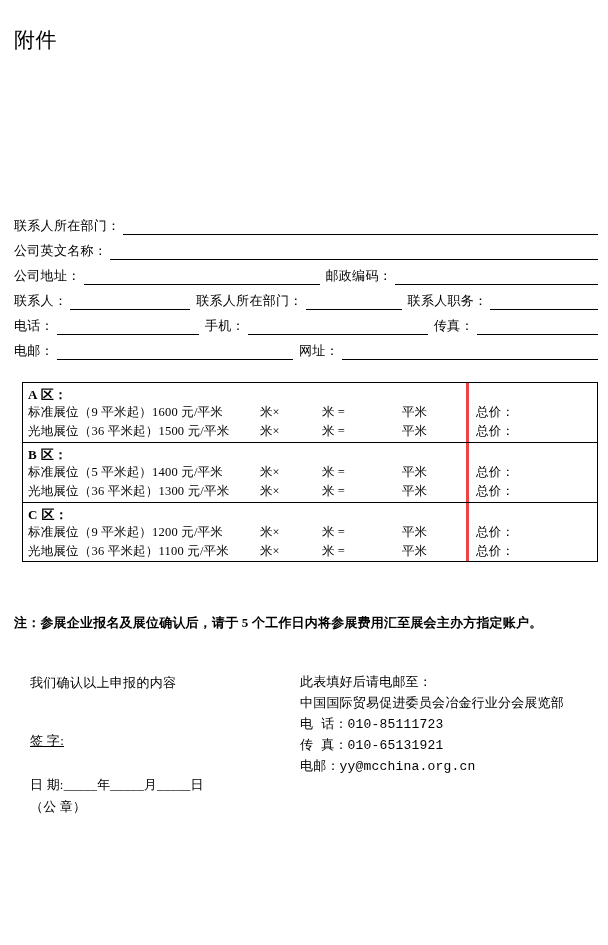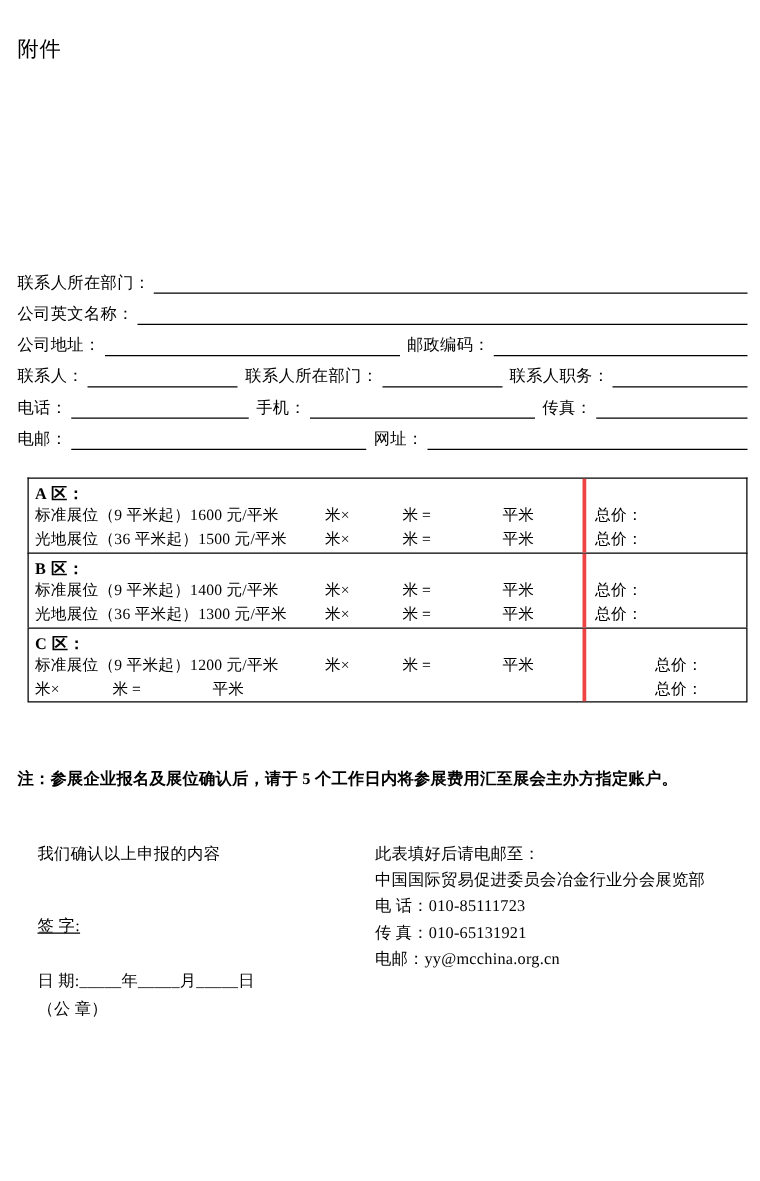--- a/index.html
+++ b/index.html
@@ -20,21 +20,21 @@
     width: 608px;
     height: 945px;
     background: #ffffff;
   }
 
   
   .attach-label {
     position: absolute;
     left: 14px;
     top: 30px;
-    font-size: 17px;
+    font-size: 21px;
     line-height: 20px;
     letter-spacing: 0.5px;
   }
 
   
   .title-block {
     position: absolute;
     left: 0;
     top: 86px;
     width: 608px;
@@ -99,21 +99,21 @@
     font-size: 12.5px;
   }
   .zone-block {
     border: 1px solid #000000;
     border-bottom: none;
     display: flex;
     width: 576px;
     box-sizing: border-box;
     height: 60px;
   }
-  .zone-block.last { border-bottom: 1px solid #000000; gap: 48px; }
+  .zone-block.last { border-bottom: 1px solid #000000; }
   .zone-left {
     flex: 0 0 446px;
     box-sizing: border-box;
     border-right: 3px solid #ef4444;
     padding: 3px 0 0 5px;
   }
   .zone-right {
     flex: 1 1 auto;
     box-sizing: border-box;
     padding: 3px 0 0 7px;
@@ -177,21 +177,21 @@
   .seal-line { letter-spacing: 0.2px; }
 
   .contact-col {
     position: absolute;
     left: 300px;
     top: 672px;
     width: 300px;
     font-size: 13px;
     line-height: 21px;
   }
-  .contact-col div { letter-spacing: 0.2px; white-space: nowrap; }
+  .contact-col div { letter-spacing: 0.2px; white-space: nowrap; font-family: Liberation Mono, monospace; }
 </style>
 </head>
 <body>
 
 <div class="page">
 
   <div class="attach-label">附件</div>
 
 
   <div class="form-area" id="form-area">
@@ -253,21 +253,21 @@
         <div class="zone-right">
           <div class="total-spacer"></div>
           <div class="total-row">总价：</div>
           <div class="total-row">总价：</div>
         </div>
       </div>
       <div class="zone-block">
         <div class="zone-left">
           <div class="zone-head">B 区：</div>
           <div class="booth-row">
-            <span class="booth-desc">标准展位（9 平米起）1400 元/平米</span>
+            <span class="booth-desc">标准展位（5 平米起）1400 元/平米</span>
             <span class="booth-m1">米×</span>
             <span class="booth-m2">米 =</span>
             <span class="booth-sqm">平米</span>
           </div>
           <div class="booth-row">
             <span class="booth-desc">光地展位（36 平米起）1300 元/平米</span>
             <span class="booth-m1">米×</span>
             <span class="booth-m2">米 =</span>
             <span class="booth-sqm">平米</span>
           </div>
@@ -281,20 +281,21 @@
       <div class="zone-block last">
         <div class="zone-left">
           <div class="zone-head">C 区：</div>
           <div class="booth-row">
             <span class="booth-desc">标准展位（9 平米起）1200 元/平米</span>
             <span class="booth-m1">米×</span>
             <span class="booth-m2">米 =</span>
             <span class="booth-sqm">平米</span>
           </div>
           <div class="booth-row">
+            <span class="booth-desc">光地展位（36 平米起）1100 元/平米</span>
             <span class="booth-m1">米×</span>
             <span class="booth-m2">米 =</span>
             <span class="booth-sqm">平米</span>
           </div>
         </div>
         <div class="zone-right">
           <div class="total-spacer"></div>
           <div class="total-row">总价：</div>
           <div class="total-row">总价：</div>
         </div>

